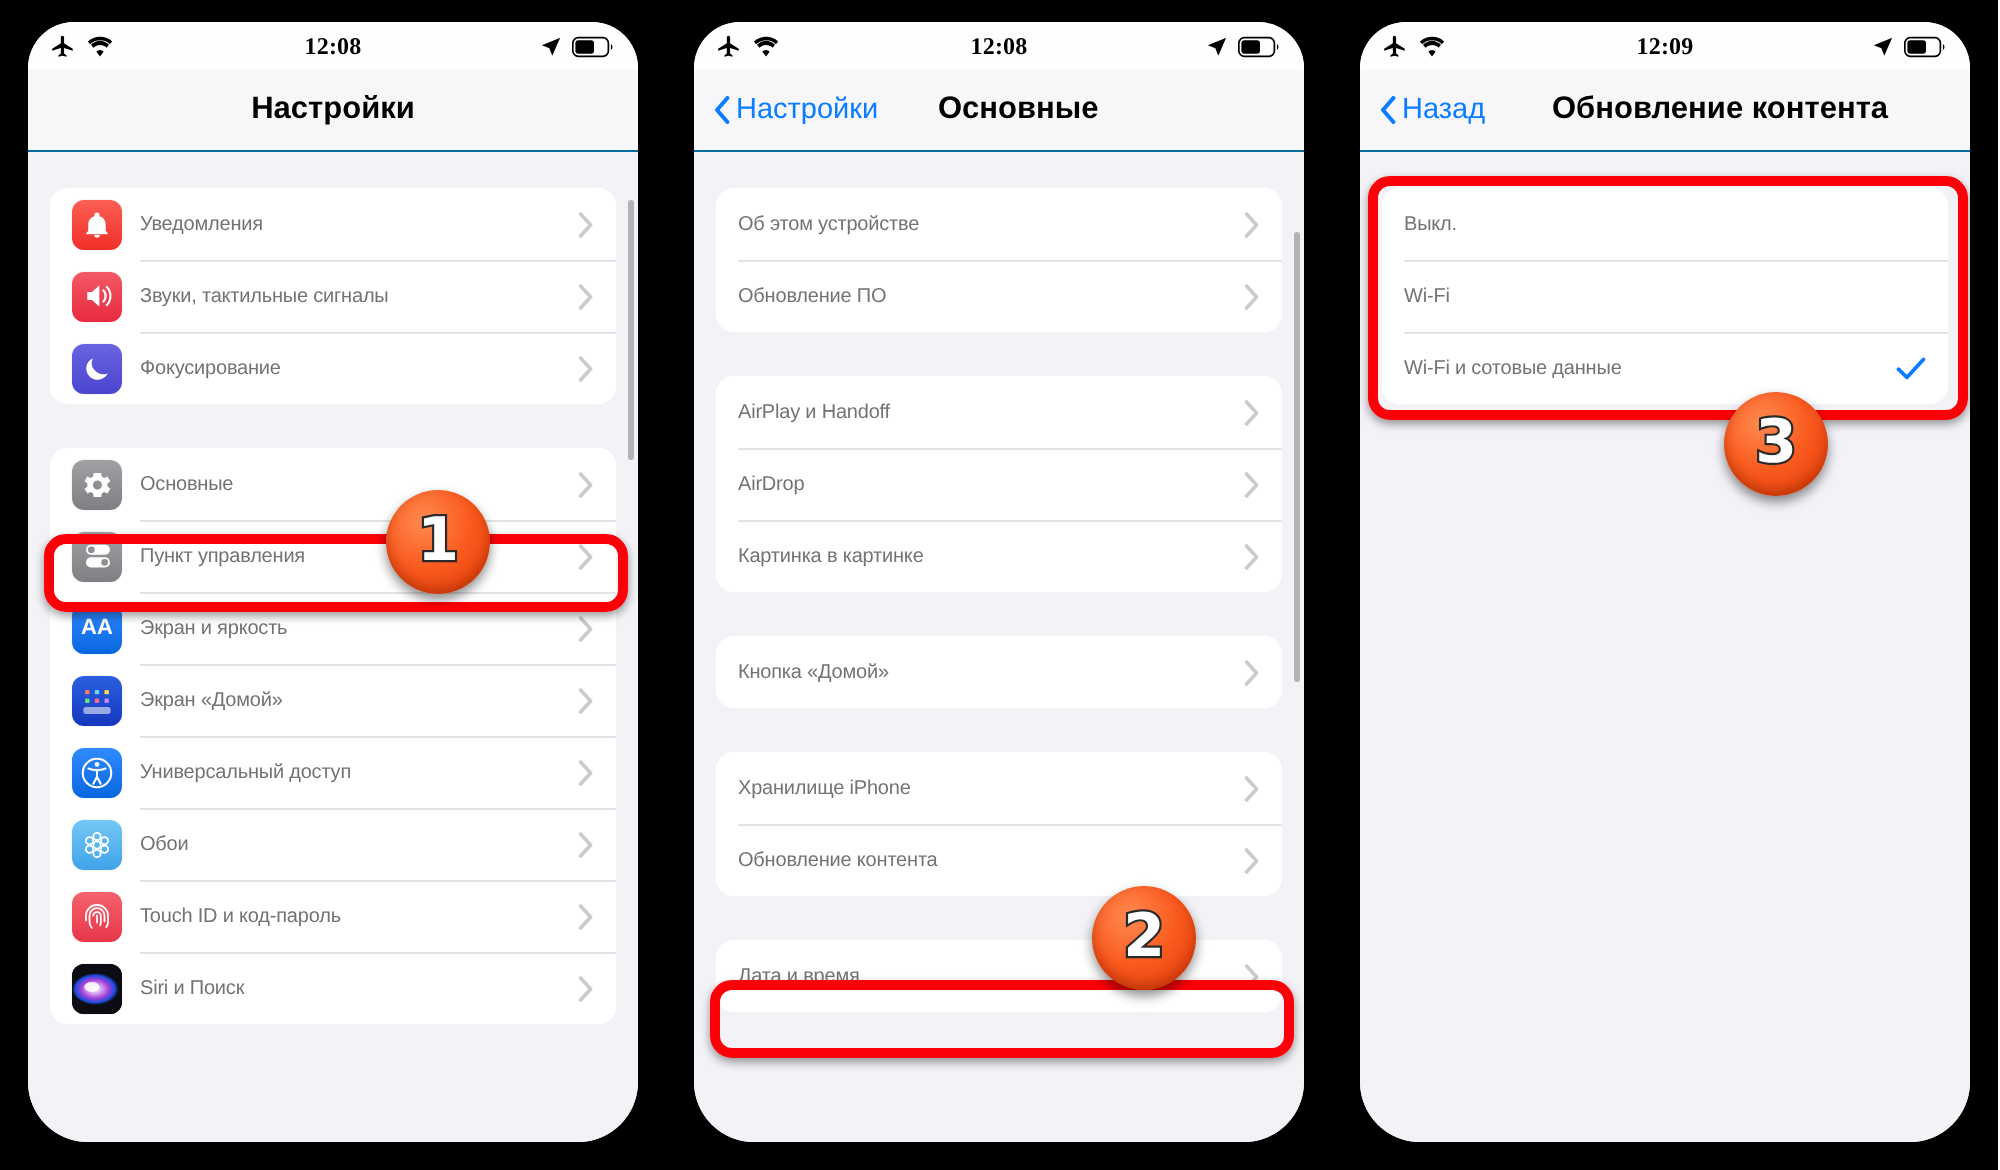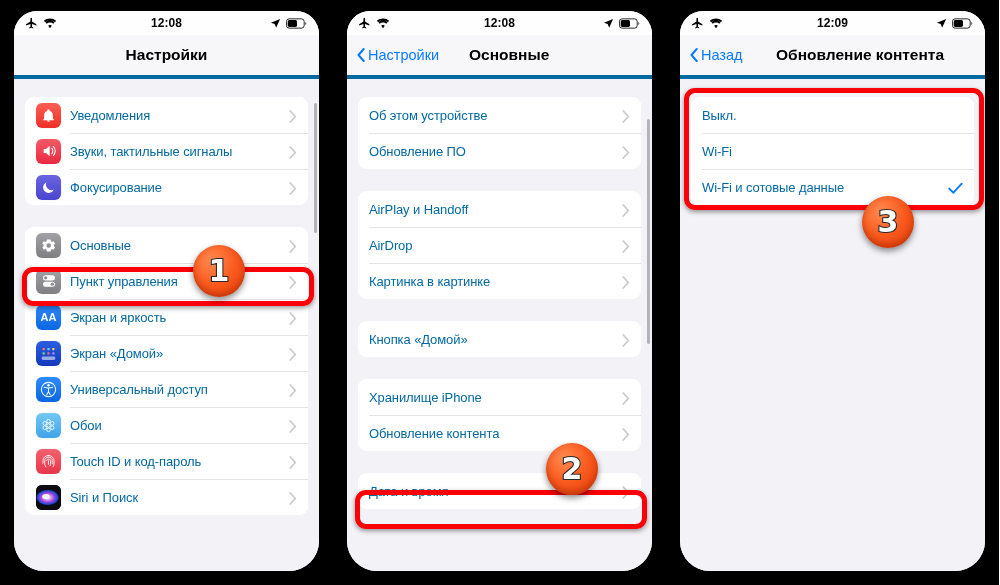--- a/index.html
+++ b/index.html
@@ -33,37 +33,38 @@
     display:flex;flex-direction:column;
   }
   
   .statusbar{
     flex:0 0 24px;
     background:#fefeff;
     display:flex;align-items:center;
     padding:0 11px;
     font-size:11.5px;font-weight:bold;color:#000;
     position:relative;
+    font-family:Liberation Serif, serif;
   }
   .sb-left{display:flex;align-items:center;gap:5px;}
   .sb-right{display:flex;align-items:center;gap:5px;margin-left:auto;}
   .sb-time{
     position:absolute;left:0;right:0;text-align:center;
     font-size:12px;font-weight:bold;letter-spacing:0.1px;
     pointer-events:none;
   }
   .ico{display:inline-block;line-height:0;}
   
   .navbar{
     flex:0 0 40px;
     background:#f7f7fa;
     display:flex;align-items:center;
     position:relative;
     padding:0 10px;
-    border-bottom:4px solid #0369a1;
+    border-bottom:1px solid #0369a1;
   }
   .navtitle{
     position:absolute;left:0;right:0;text-align:center;
     font-size:15.5px;font-weight:bold;color:#000;
     pointer-events:none;
   }
   .navtitle.offset{ text-align:left; left:122px; }
   .navback{
     display:flex;align-items:center;gap:3px;
     color:#0a7cff;font-size:14.5px;z-index:2;
@@ -89,21 +90,21 @@
     padding:0 11px;
     position:relative;
     background:#fff;
   }
   .row + .row::before{
     content:"";position:absolute;left:11px;right:0;top:0;
     height:1px;background:#e4e4e6;
   }
   .row.with-icon + .row.with-icon::before{ left:45px; }
   .row .label{
-    font-size:13px;color:#0369a1;white-space:nowrap;
+    font-size:10px;color:#737373;white-space:nowrap;
     letter-spacing:-0.1px;
   }
   .row .chev{
     margin-left:auto;width:8px;height:13px;flex:0 0 8px;opacity:.45;
   }
   .row .check{
     margin-left:auto;width:15px;height:13px;flex:0 0 15px;
   }
   .appicon{
     width:25px;height:25px;border-radius:6px;flex:0 0 25px;

